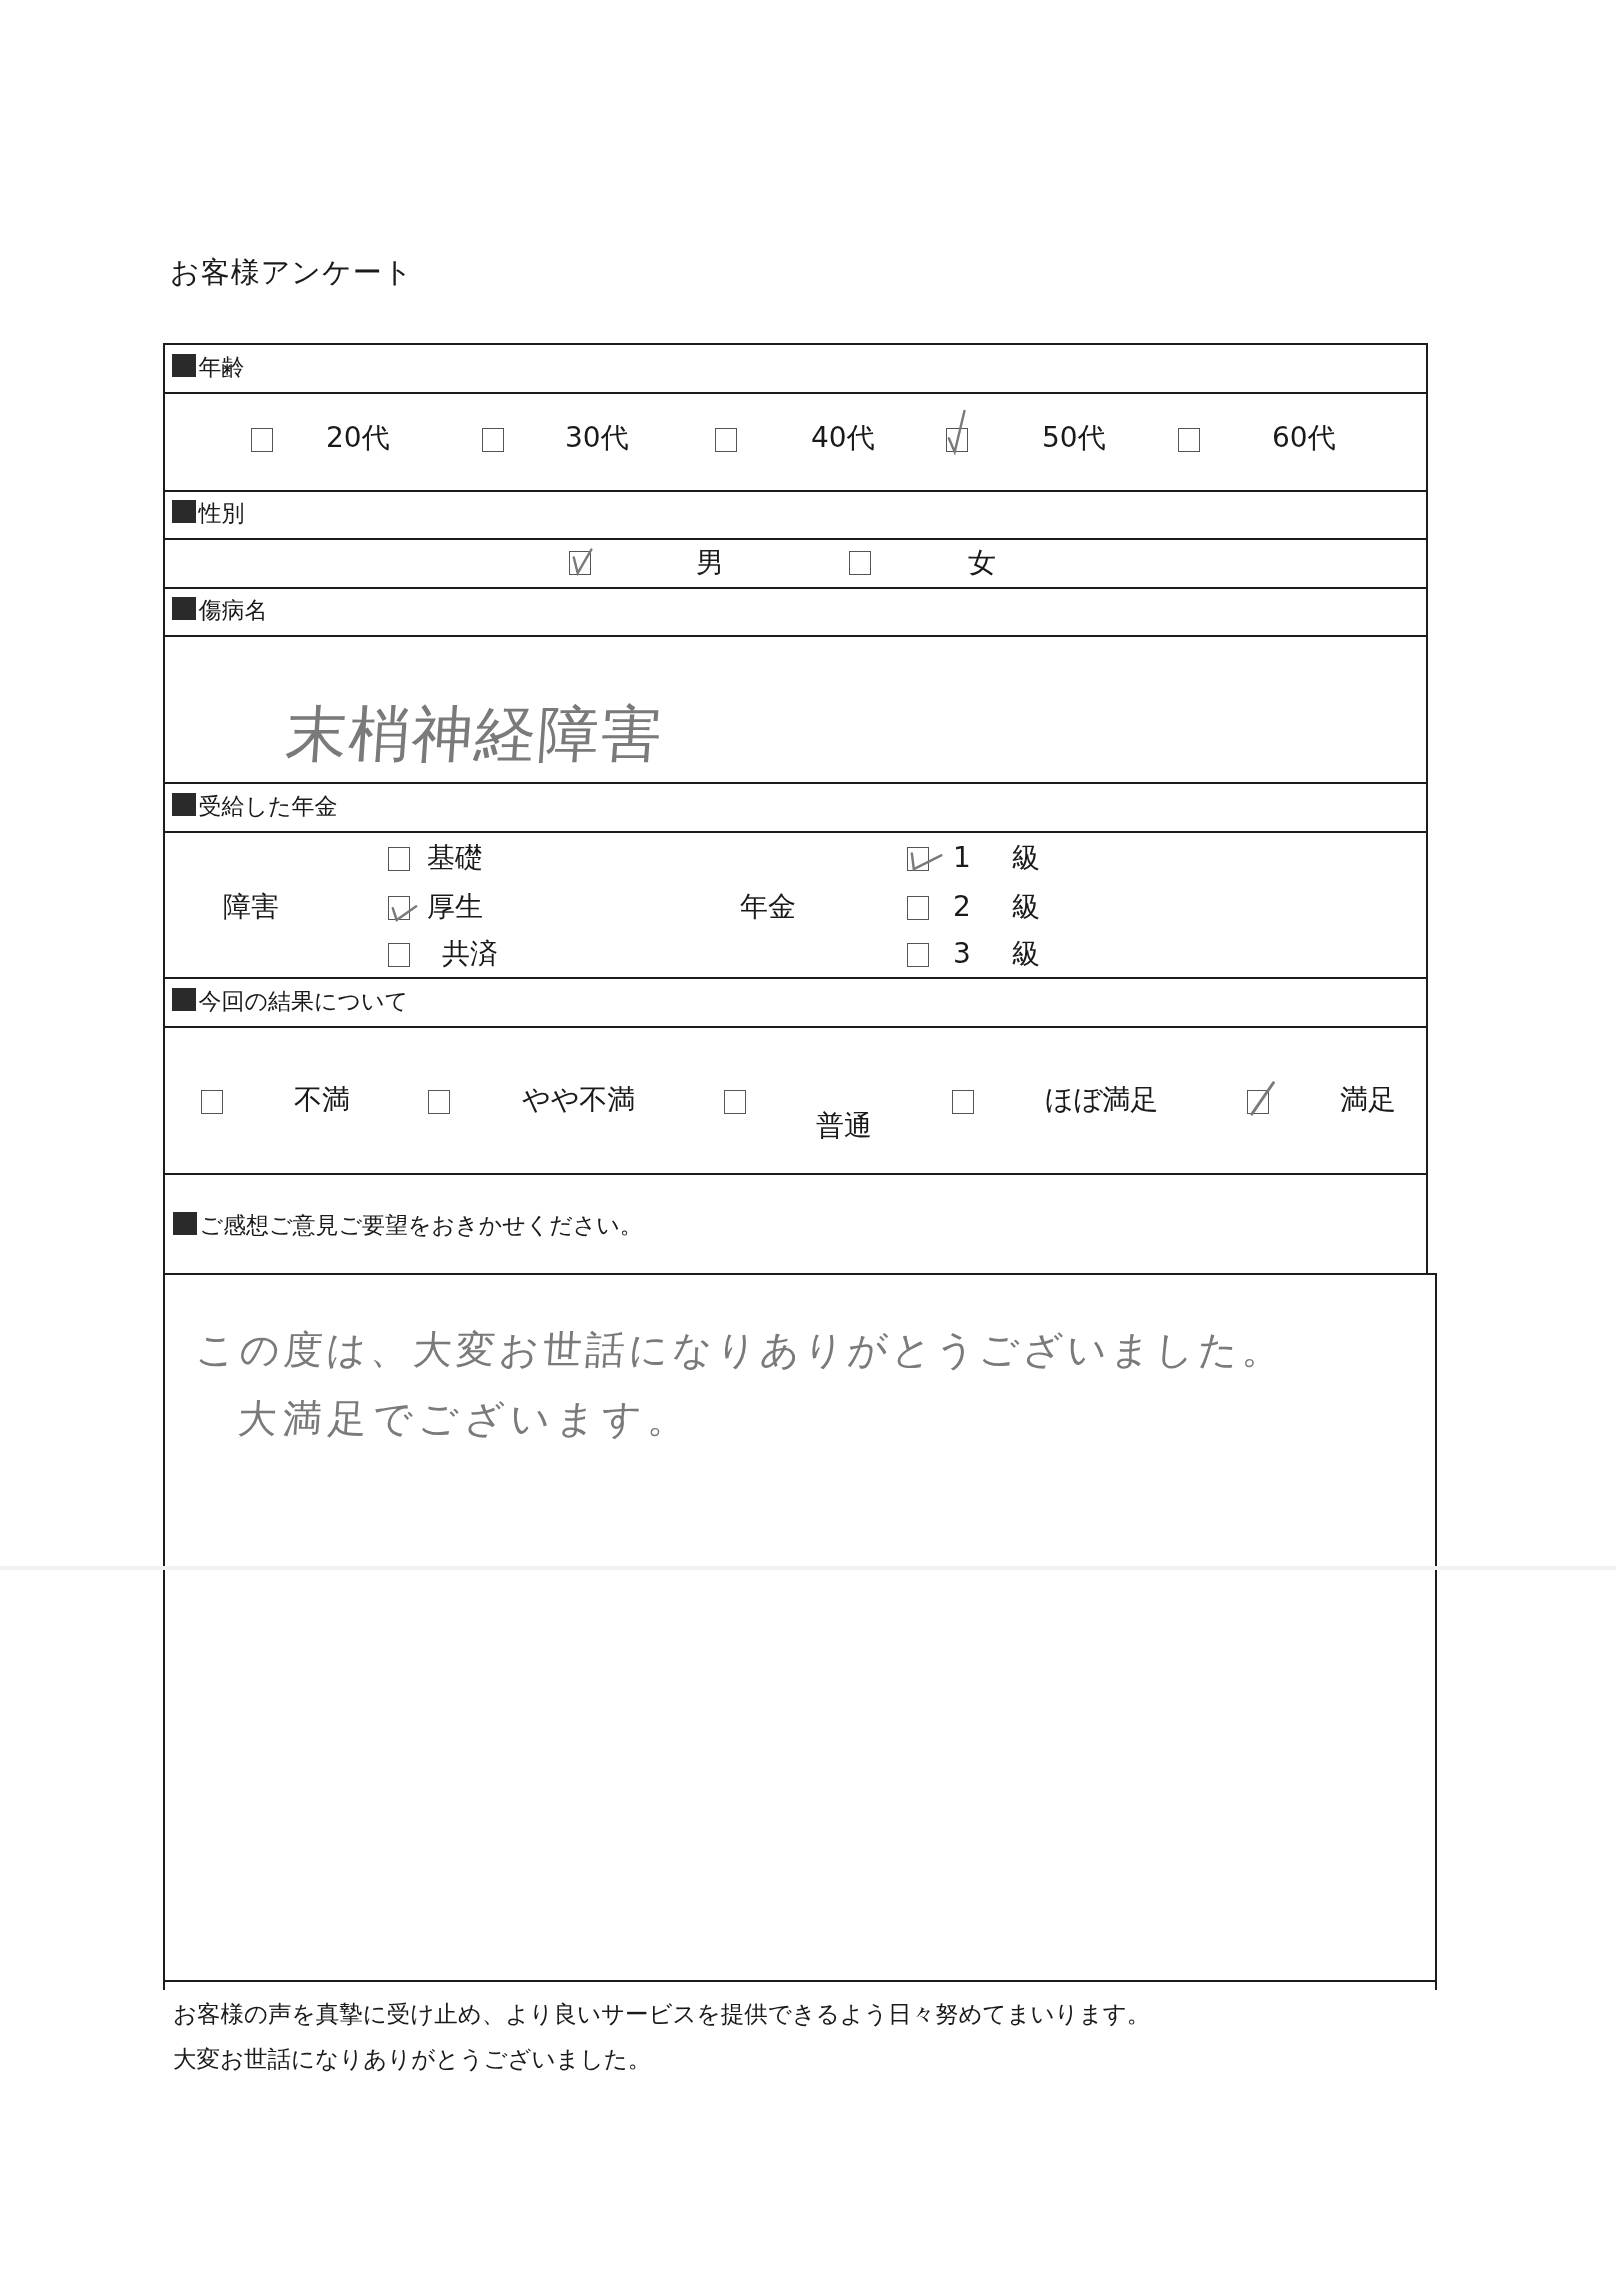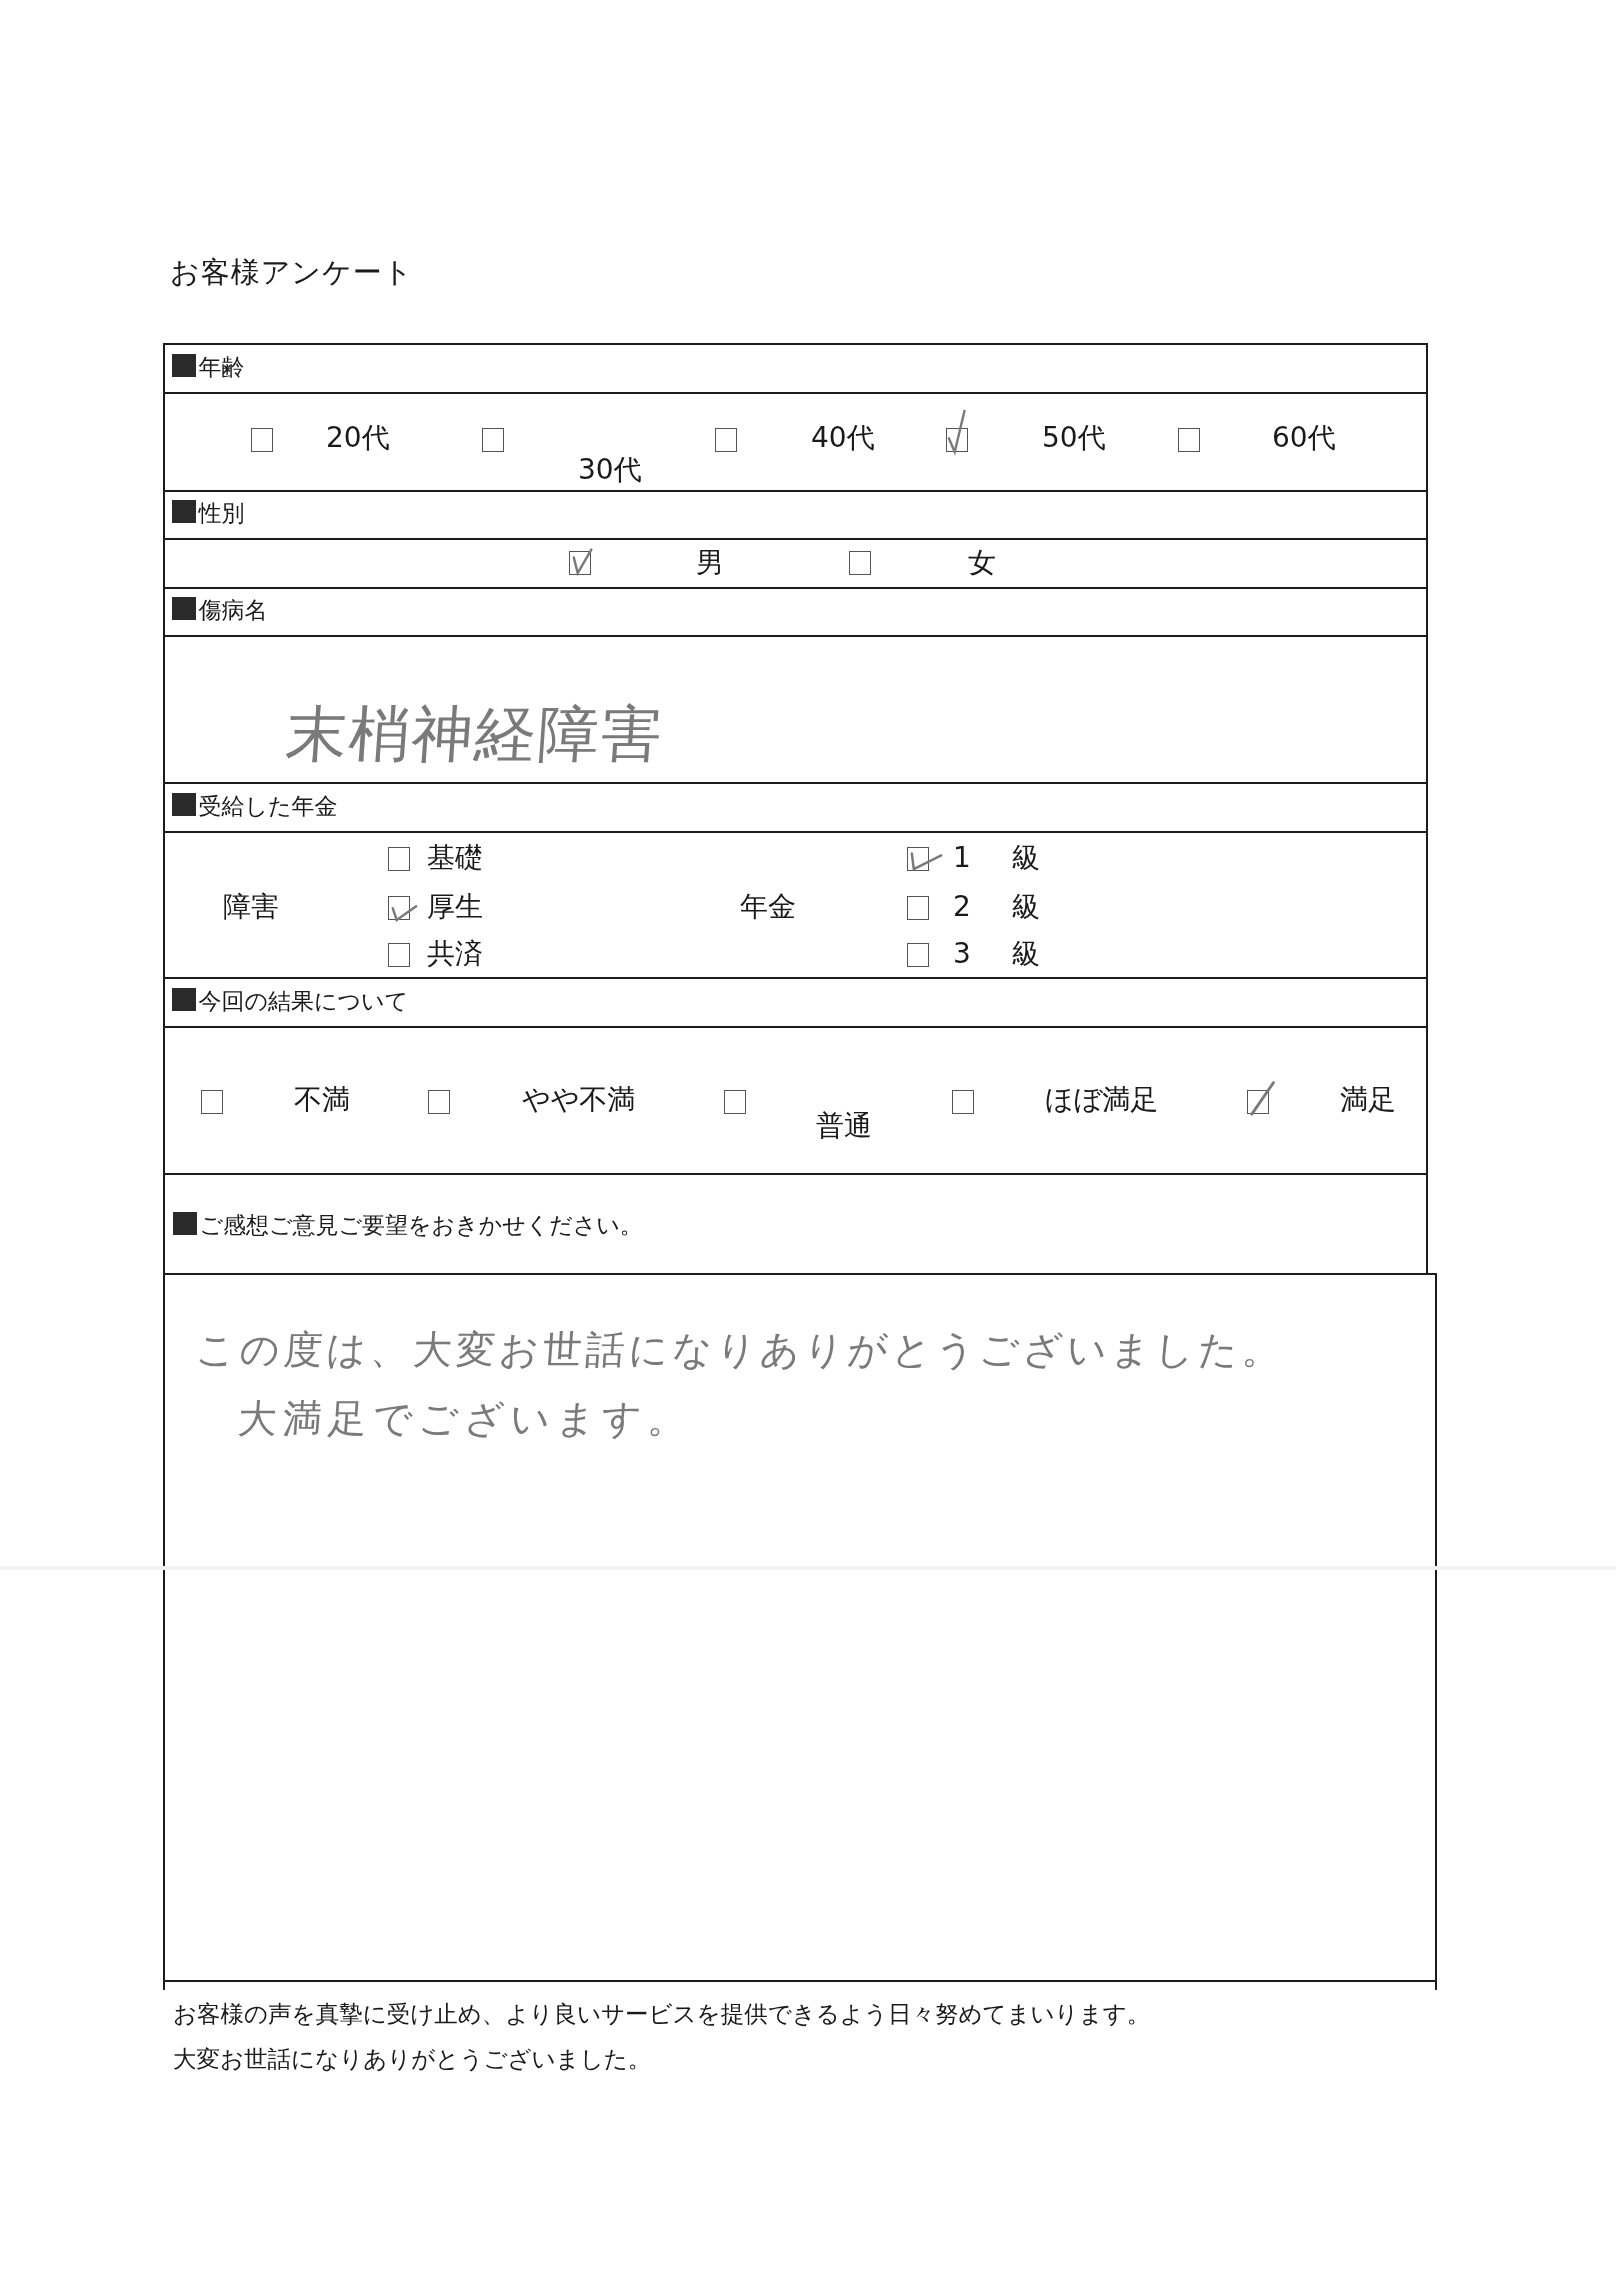--- a/index.html
+++ b/index.html
@@ -44,21 +44,21 @@
   <div class="hline" style="left:165px; top:1980px; width:1272px;"></div>
 </div>
 
 <div class="sec" style="left:172px; top:351px;">
   <span class="sq"></span><span>年齢</span>
 </div>
 <div>
   <div class="cb" style="left:251px; top:428px;"></div>
   <div class="lbl" style="left:326px; top:421px;">20代</div>
   <div class="cb" style="left:482px; top:428px;"></div>
-  <div class="lbl" style="left:578px; top:421px;margin-top:32px;">30代</div>
+  <div class="lbl" style="left:565px; top:421px;">30代</div>
   <div class="cb" style="left:715px; top:428px;"></div>
   <div class="lbl" style="left:811px; top:421px;">40代</div>
   <div class="cb" style="left:946px; top:428px;">
     <svg width="39" height="49" viewBox="0 0 40 50">
         <path d="M6 32 L12 46 L22 4" stroke="#7a7a7a" stroke-width="2.5" fill="none" stroke-linecap="round"></path>
       </svg>
   </div>
   <div class="lbl" style="left:1042px; top:421px;">50代</div>
   <div class="cb" style="left:1178px; top:428px;"></div>
   <div class="lbl" style="left:1272px; top:421px;">60代</div>
@@ -90,21 +90,21 @@
 <div>
   <div class="cb" style="left:388px; top:847px;"></div>
   <div class="lbl" style="left:427px; top:841px;">基礎</div>
   <div class="cb" style="left:388px; top:896px;">
     <svg width="39" height="49" viewBox="0 0 40 50">
         <path d="M8 34 L12 46 L32 32" stroke="#7a7a7a" stroke-width="2.5" fill="none" stroke-linecap="round"></path>
       </svg>
   </div>
   <div class="lbl" style="left:427px; top:890px;">厚生</div>
   <div class="cb" style="left:388px; top:943px;"></div>
-  <div class="lbl" style="left:427px; top:937px;">共済</div>
+  <div class="lbl" style="left:442px; top:937px;">共済</div>
 </div>
 <div class="lbl" style="left:740px; top:890px;">年金</div>
 <div>
   <div class="cb" style="left:907px; top:847px;">
     <svg width="49" height="49" viewBox="0 0 50 50">
         <path d="M8 28 L10 44 L38 30" stroke="#7a7a7a" stroke-width="2.5" fill="none" stroke-linecap="round"></path>
       </svg>
   </div>
   <div class="lbl" style="left:953px; top:841px;">1</div>
   <div class="lbl" style="left:1012px; top:841px;">級</div>

